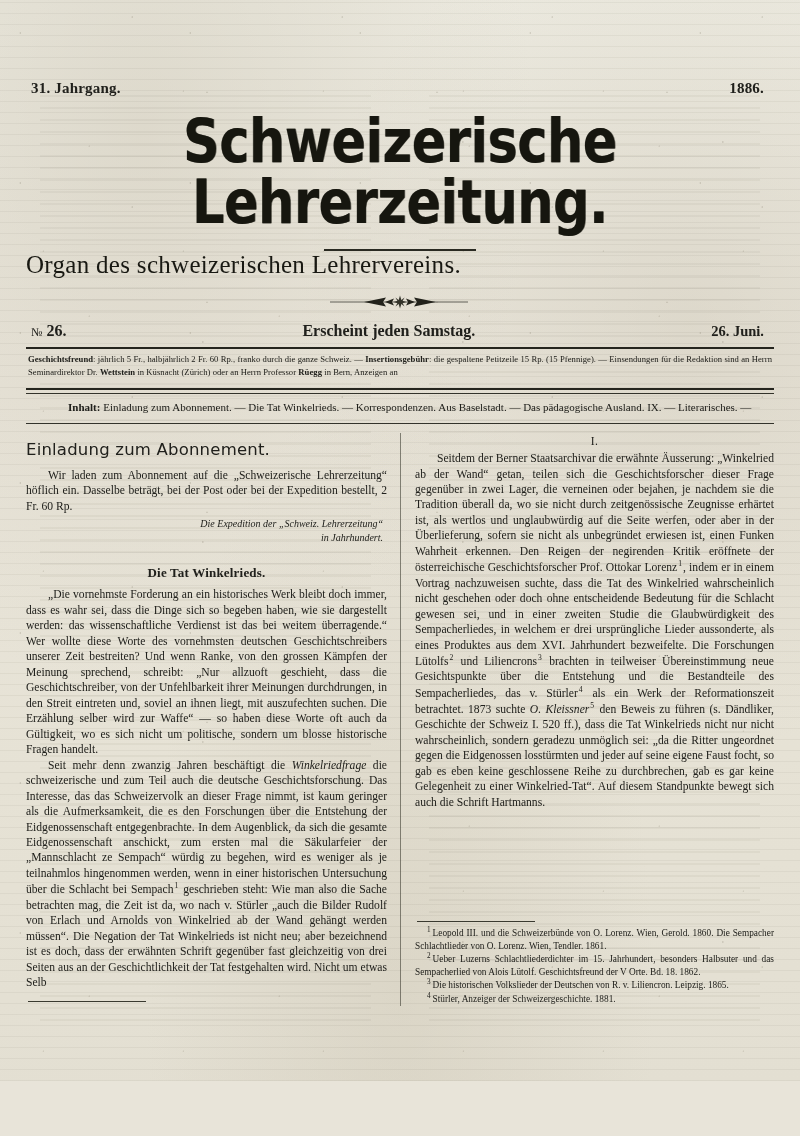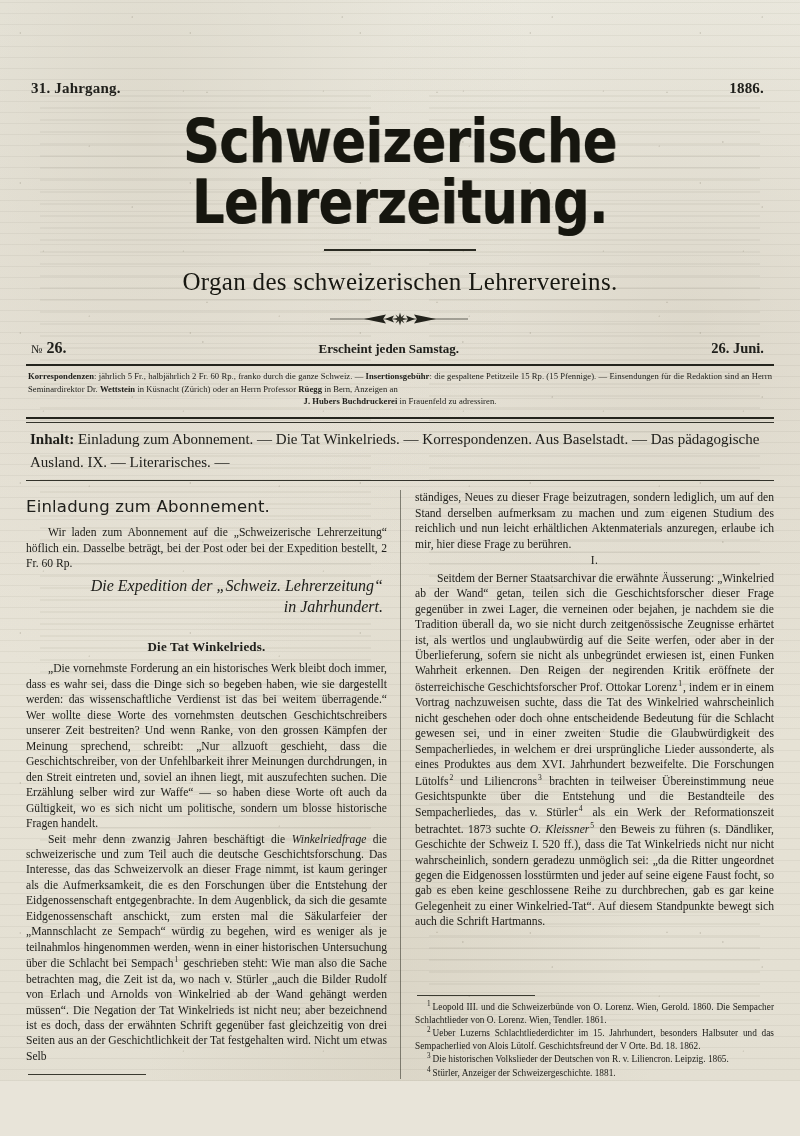--- a/index.html
+++ b/index.html
@@ -88,23 +88,22 @@
     transform-origin: center top;
     text-shadow: 0.6px 0 0 rgba(20,20,12,0.5), -0.4px 0 0 rgba(20,20,12,0.35);
   }
   .rule-short {
     width: 152px;
     height: 2px;
     background: #2a2a22;
     margin: 34px auto 0;
   }
   .subtitle {
-    text-align: center;
+    text-align: left;
     font-size: 25px;
-    margin-top: 17px;
     letter-spacing: 0.3px;
     color: #181812;
   }
   .ornament {
     margin: 14px auto 0;
     width: 140px;
     height: 18px;
     display: flex;
     align-items: center;
     justify-content: center;
@@ -114,21 +113,21 @@
     justify-content: space-between;
     align-items: baseline;
     margin-top: 11px;
     font-weight: bold;
     font-size: 14.5px;
     padding-left: 5px;
     padding-right: 10px;
   }
   .issue-row .issue-no { font-size: 16px; }
   .issue-row .issue-no .numero { font-size: 12px; font-weight: normal; }
-  .issue-mid { font-size: 13px; }
+  .issue-mid { font-size: 16px; }
 
   .rule-thick {
     height: 2.4px;
     background: #25251e;
     margin-top: 7px;
   }
   .rule-thin {
     height: 1px;
     background: #33332b;
     margin-top: 3px;
@@ -140,24 +139,25 @@
     line-height: 1.42;
     text-align: justify;
     padding: 4px 2px 3px;
     letter-spacing: 0.05px;
   }
   .notice .ctr { display: block; text-align: center; }
   .notice b { font-weight: bold; }
 
   
   .contents {
-    font-size: 15px;
+    font-size: 11px;
     line-height: 1.5;
     padding: 5px 4px 4px 4px;
     text-align: left;
+    margin-left: 38px;
   }
   .contents .lead { font-weight: bold; }
 
   
   .columns {
     display: flex;
     margin-top: 9px;
     position: relative;
   }
   .col {
@@ -189,21 +189,21 @@
   }
   p.para {
     margin: 0;
     text-indent: 22px;
   }
   p.para.cont { text-indent: 0; }
   p.signature {
     margin: 3px 0 0;
     text-align: right;
     font-style: italic;
-    font-size: 16px;
+    font-size: 10px;
     line-height: 1.35;
     padding-right: 4px;
   }
   p.signature .l2 { display: block; }
   .sec-marker {
     text-align: center;
     font-size: 11.5px;
     margin: 1px 0 2px;
     letter-spacing: 0.5px;
   }
@@ -279,23 +279,22 @@
 
     <div class="issue-row">
       <span class="issue-no"><span class="numero">№</span> <span>26.</span></span>
       <span class="issue-mid">Erscheint jeden Samstag.</span>
       <span>26. Juni.</span>
     </div>
 
     <div class="rule-thick"></div>
 
     <div class="notice">
-      <b>Korrespondenzen</b><span>: jährlich 5 Fr., halbjährlich 2 Fr. 60 Rp., franko durch die ganze Schweiz. — </span><b>Insertionsgebühr</b><span>: die gespaltene Petitzeile 15 Rp. (15 Pfennige). —</span>
+      <b>Geschichtsfreund</b><span>: jährlich 5 Fr., halbjährlich 2 Fr. 60 Rp., franko durch die ganze Schweiz. — </span><b>Insertionsgebühr</b><span>: die gespaltene Petitzeile 15 Rp. (15 Pfennige). —</span>
       <span>Einsendungen für die Redaktion sind an Herrn Seminardirektor Dr. </span><b>Wettstein</b><span> in Küsnacht (Zürich) oder an Herrn Professor </span><b>Rüegg</b><span> in Bern, Anzeigen an</span>
-      <span class="ctr"><b>J. Hubers Buchdruckerei</b><span> in Frauenfeld zu adressiren.</span></span>
     </div>
 
     <div class="rule-thick"></div>
     <div class="rule-thin"></div>
 
     <div class="contents">
       <span class="lead">Inhalt:</span><span> Einladung zum Abonnement. — Die Tat Winkelrieds. — Korrespondenzen. Aus Baselstadt. — Das pädagogische Ausland. IX. — Literarisches. —</span>
     </div>
 
     <div class="rule-thin"></div>
@@ -321,21 +320,20 @@
 
           <div class="fnbox">
             <div class="fnrule"></div>
           </div>
         </div>
       </div>
 
       <div class="col col-right">
         <div class="col-inner">
           <div class="col-body">
-            <p class="para cont">ständiges, Neues zu dieser Frage beizutragen, sondern lediglich, um auf den Stand derselben aufmerksam zu machen und zum eigenen Studium des reichlich und nun leicht erhältlichen Aktenmaterials anzuregen, erlaube ich mir, hier diese Frage zu berühren.</p>
 
             <div class="sec-marker">I.</div>
 
             <p class="para"><span>Seitdem der Berner Staatsarchivar die erwähnte Äusserung: „Winkelried ab der Wand“ getan, teilen sich die Geschichtsforscher dieser Frage gegenüber in zwei Lager, die verneinen oder bejahen, je nachdem sie die Tradition überall da, wo sie nicht durch zeitgenössische Zeugnisse erhärtet ist, als wertlos und unglaubwürdig auf die Seite werfen, oder aber in der Überlieferung, sofern sie nicht als unbegründet erwiesen ist, einen Funken Wahrheit erkennen. Den Reigen der negirenden Kritik eröffnete der österreichische Geschichtsforscher Prof. Ottokar Lorenz</span><sup class="fn">1</sup><span>, indem er in einem Vortrag nachzuweisen suchte, dass die Tat des Winkelried wahrscheinlich nicht geschehen oder doch ohne entscheidende Bedeutung für die Schlacht gewesen sei, und in einer zweiten Studie die Glaubwürdigkeit des Sempacherliedes, in welchem er drei ursprüngliche Lieder aussonderte, als eines Produktes aus dem XVI. Jahrhundert bezweifelte. Die Forschungen Lütolfs</span><sup class="fn">2</sup><span> und Liliencrons</span><sup class="fn">3</sup><span> brachten in teilweiser Übereinstimmung neue Gesichtspunkte über die Entstehung und die Bestandteile des Sempacherliedes, das v. Stürler</span><sup class="fn">4</sup><span> als ein Werk der Reformationszeit betrachtet. 1873 suchte </span><span class="it">O. Kleissner</span><sup class="fn">5</sup><span> den Beweis zu führen (s. Dändliker, Geschichte der Schweiz I. 520 ff.), dass die Tat Winkelrieds nicht nur nicht wahrscheinlich, sondern geradezu unmöglich sei: „da die Ritter ungeordnet gegen die Eidgenossen losstürmten und jeder auf seine eigene Faust focht, so gab es eben keine geschlossene Reihe zu durchbrechen, gab es gar keine Gelegenheit zu einer Winkelried-Tat“. Auf diesem Standpunkte bewegt sich auch die Schrift Hartmanns.</span></p>
           </div>
 
           <div class="fnbox">
             <div class="fnrule"></div>
             <div class="fn-list">
               <p class="fn-item"><sup>1</sup><span>Leopold III. und die Schweizerbünde von O. Lorenz. Wien, Gerold. 1860. Die Sempacher Schlachtlieder von O. Lorenz. Wien, Tendler. 1861.</span></p>

